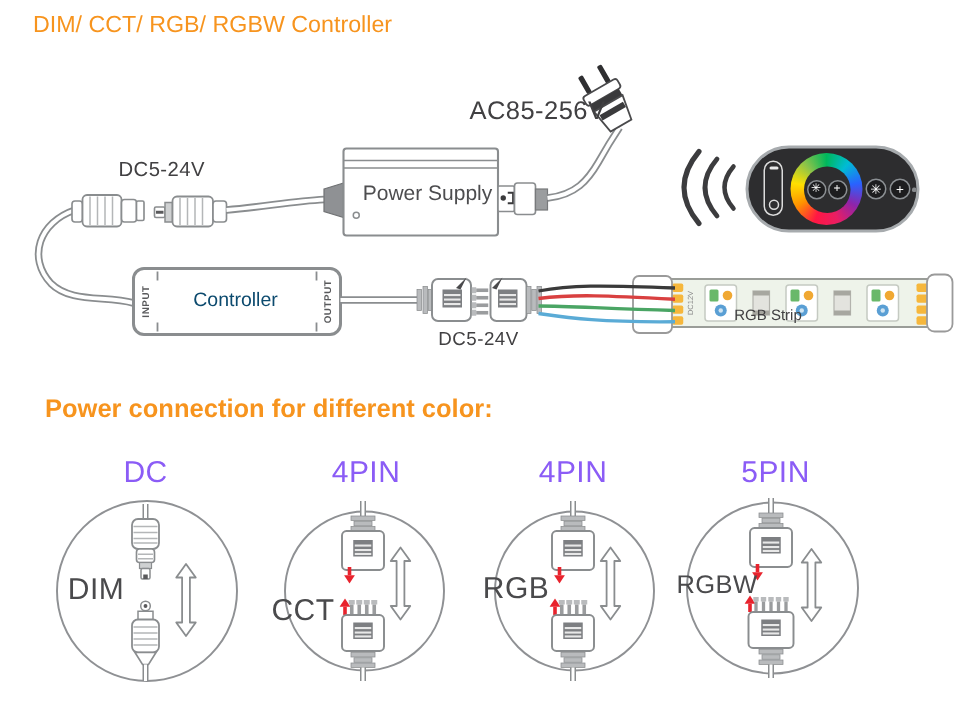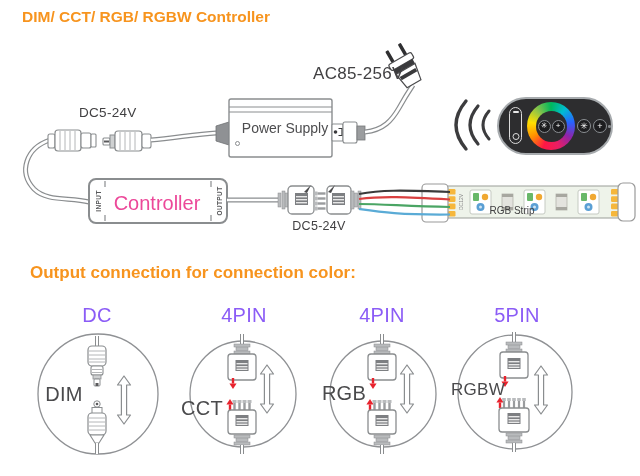--- a/index.html
+++ b/index.html
@@ -1,25 +1,25 @@
 <!DOCTYPE html>
 <html><head>
 <meta charset="utf-8">
 <style>
   html,body{margin:0;padding:0;background:#fff;}
   .stage{position:relative;width:640px;height:476px;background:#fff;overflow:hidden;
          font-family:"Liberation Sans",sans-serif;}
   .art{position:absolute;left:0;top:0;z-index:1;}
   .lbl{position:absolute;z-index:3;color:#414042;white-space:nowrap;}
-  .title{left:22px;top:8px;font-size:15.5px;font-weight:bold;color:#F7941E;}
+  .title{left:22px;top:8px;font-size:15.5px;font-weight:normal;color:#F7941E;}
   .hdr2{left:30px;top:263px;font-size:17px;font-weight:bold;color:#F7941E;}
   .ac{left:313px;top:64px;font-size:17px;letter-spacing:.3px;}
   .dc1{left:79px;top:105px;font-size:13.5px;letter-spacing:.3px;}
   .ps{left:285px;top:120px;font-size:14px;color:#4d4d4f;transform:translateX(-50%);}
-  .ctl{left:157px;top:192px;font-size:20px;color:#ec4899;transform:translateX(-50%);text-align:right;}
+  .ctl{left:157px;top:192px;font-size:13px;color:#0c4a6e;transform:translateX(-50%);text-align:right;}
   .vin{left:98px;top:201px;font-size:6.5px;font-weight:bold;color:#58595b;letter-spacing:.4px;
        transform:translate(-50%,-50%) rotate(-90deg);}
   .vout{left:219px;top:201px;font-size:6.5px;font-weight:bold;color:#58595b;letter-spacing:.4px;
        transform:translate(-50%,-50%) rotate(-90deg);}
   .dc2{left:319px;top:219px;font-size:12.5px;letter-spacing:.3px;transform:translateX(-50%);}
   .striplbl{left:512px;top:205px;font-size:10px;transform:translateX(-50%);}
   .dc12{left:461px;top:202px;font-size:5px;color:#8a8a8a;transform:translate(-50%,-50%) rotate(-90deg);}
   .pin{font-size:20px;color:#8b5cf6;top:304px;transform:translateX(-50%);letter-spacing:.3px;}
   .type{font-size:20px;color:#4a4a4c;transform:translate(-50%,-50%);letter-spacing:.3px;}
   .type.sm{font-size:17px;}
@@ -328,21 +328,21 @@
 <h1 class="lbl title" style="margin:0">DIM/ CCT/ RGB/ RGBW Controller</h1>
 <span class="lbl ac">AC85-256V</span>
 <span class="lbl dc1">DC5-24V</span>
 <span class="lbl ps">Power Supply</span>
 <span class="lbl ctl">Controller</span>
 <span class="lbl vin">INPUT</span>
 <span class="lbl vout">OUTPUT</span>
 <span class="lbl dc2">DC5-24V</span>
 <span class="lbl striplbl">RGB Strip</span>
 <span class="lbl dc12">DC12V</span>
-<h2 class="lbl hdr2" style="margin:0">Output connection for connection color:</h2>
+<h2 class="lbl hdr2" style="margin:0">Power connection for different color:</h2>
 
 <div class="remote">
   <div class="r-slider">
     <span class="r-dash"></span>
     <span class="r-circ"></span>
   </div>
   <div class="r-wheel">
     <div class="r-hole">
       <div class="r-btn">
             <span>✳</span>

